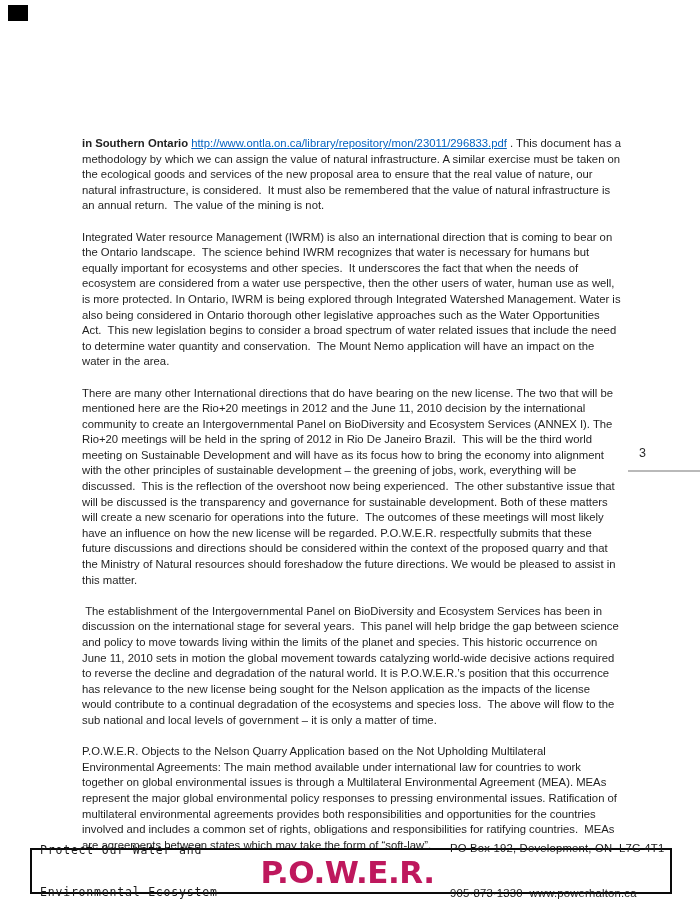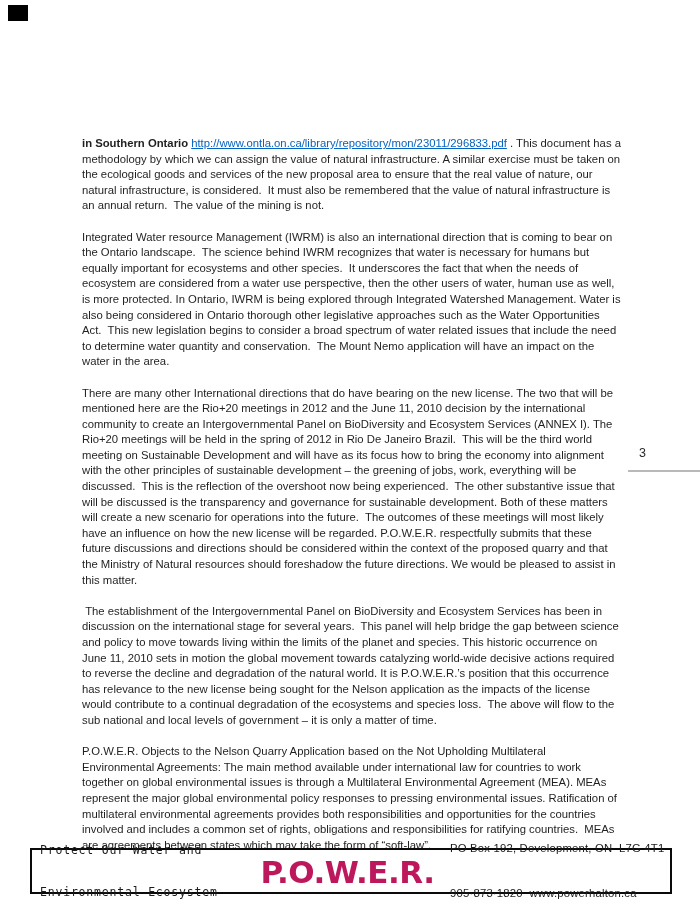--- a/index.html
+++ b/index.html
@@ -120,17 +120,17 @@
   <div class="page-rule"></div>
 
   <div class="footer-box">
     <div class="footer-tagline">
       <div>Protect Our Water and</div>
       <div>Environmental Ecosystem</div>
     </div>
     <div class="footer-logo">P.O.W.E.R.</div>
     <div class="footer-address">
       <div>PO Box 192, Development, ON  L7G 4T1</div>
-      <div>905·873·1820  www.powerhalton.ca</div>
+      <div>905·873·1330  www.powerhalton.ca</div>
     </div>
   </div>
 
 </div>
 
 </body></html>

